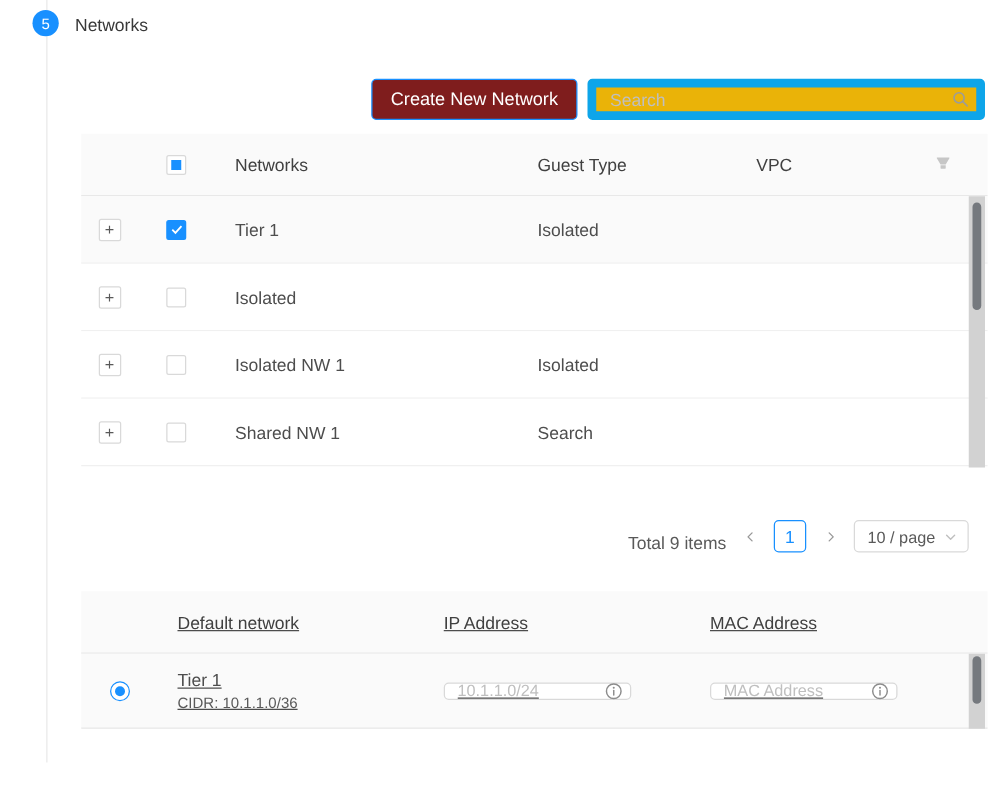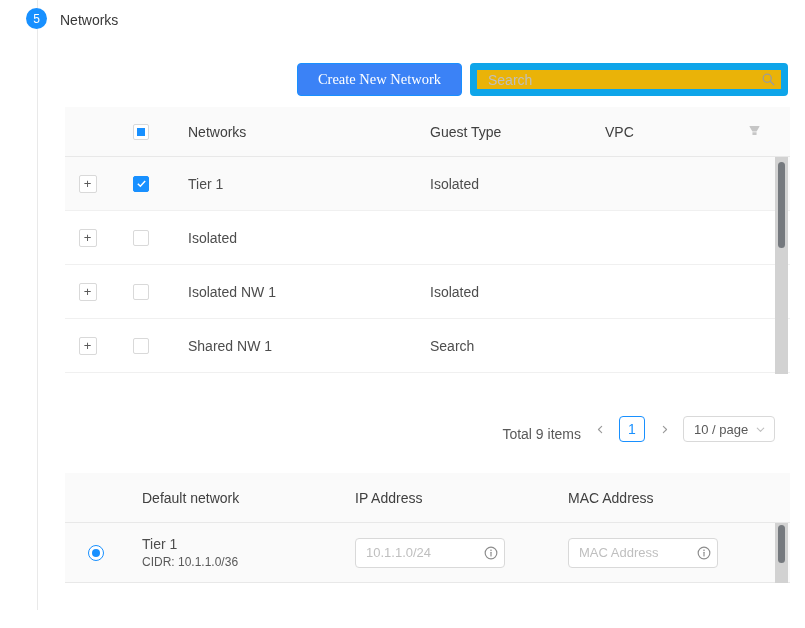--- a/index.html
+++ b/index.html
@@ -7,23 +7,23 @@
   body { font-family: "Liberation Sans", "DejaVu Sans", sans-serif; color: #4d4d4d; }
   .page { position: relative; width: 805px; height: 628px; overflow: hidden; background: #fff; }
 
   
   .step-line { position: absolute; left: 37px; top: 0; width: 1px; height: 610px; background: #e9e9e9; }
   .step-circle { position: absolute; left: 26px; top: 8px; width: 21px; height: 21px; border-radius: 50%;
     background: #1890ff; color: #fff; font-size: 12px; display: flex; align-items: center; justify-content: center; }
   .step-title { position: absolute; left: 60px; top: 12px; font-size: 14px; color: #383838; }
 
   
-  .create-btn { position: absolute; left: 297px; top: 63px; width: 165px; height: 33px; background: #3b82f6;
+  .create-btn { position: absolute; left: 297px; top: 63px; width: 165px; height: 33px; background: #7f1d1d;
     border: 1px solid #1890ff; border-radius: 4px; color: #fff; font-size: 14.5px; display: flex;
-    align-items: center; justify-content: center; cursor: pointer; font-family: Liberation Serif, serif; }
+    align-items: center; justify-content: center; cursor: pointer; font-family: Liberation Sans, sans-serif; }
   .search-box { position: absolute; left: 470px; top: 63px; width: 318px; height: 33px; border: 7px solid #0ea5e9;
     border-radius: 4px; background: #eab308; display: flex; align-items: center; }
   .search-box input { flex: 1; border: none; outline: none; font-size: 14px; padding: 0 8px 0 11px;
     color: #4d4d4d; background: transparent; font-family: inherit; }
   .search-box input::placeholder { color: #bfbfbf; }
   .search-icon { width: 26px; display: flex; align-items: center; justify-content: center; cursor: pointer; }
 
   
   .tbl { position: absolute; left: 65px; width: 725px; font-size: 14px; }
   .tbl1 { top: 107px; }
@@ -65,21 +65,21 @@
   .pg-size { width: 92px; height: 26px; border: 1px solid #d9d9d9; border-radius: 4px; background: #fff;
     display: flex; align-items: center; justify-content: space-between; padding: 0 8px 0 10px;
     color: #595959; font-size: 13px; cursor: pointer; }
 
   
   .radio { width: 16px; height: 16px; border: 1px solid #1890ff; border-radius: 50%; background: #fff;
     display: flex; align-items: center; justify-content: center; cursor: pointer; }
   .radio .dot { width: 8px; height: 8px; border-radius: 50%; background: #1890ff; }
   .net-name { font-size: 14px; color: #4d4d4d; }
   .net-cidr { font-size: 12px; color: #595959; margin-top: 3px; }
-  .mini-input { width: 150px; height: 30px; border: 1px solid #d9d9d9; border-radius: 4px; background: #fff;
+  .mini-input { width: 150px; height: 14px; border: 1px solid #d9d9d9; border-radius: 4px; background: #fff;
     display: flex; align-items: center; }
   .mini-input input { flex: 1; min-width: 0; border: none; outline: none; background: transparent;
     font-size: 13px; padding: 0 4px 0 10px; color: #4d4d4d; font-family: inherit; }
   .mini-input input::placeholder { color: #bfbfbf; }
   .info-wrap { width: 26px; display: flex; align-items: center; justify-content: center; }
 </style>
 </head>
 <body>
 
 <div class="page">
@@ -192,21 +192,21 @@
         </svg>
     </span>
     <span class="pg-size">
       <span>10 / page</span>
       <svg width="11" height="11" viewBox="0 0 24 24" fill="none" stroke="#bfbfbf" stroke-width="2.4" stroke-linecap="round" stroke-linejoin="round">
           <polyline points="5,9 12,16 19,9"></polyline>
         </svg>
     </span>
   </div>
 
-  <div class="tbl tbl2" style="position:absolute;">
+  <div class="tbl tbl2" style="position:absolute;text-decoration:underline;">
     <div class="t-head">
       <div class="c-center"></div>
       <div class="cell">Default network</div>
       <div class="cell">IP Address</div>
       <div class="cell">MAC Address</div>
     </div>
 
     <div class="t-row">
       <div class="c-center">
         <span class="radio">

